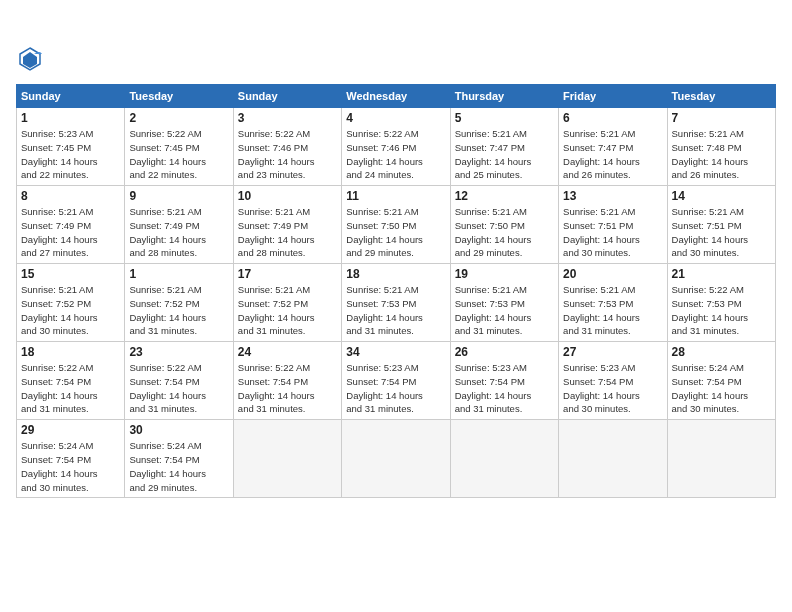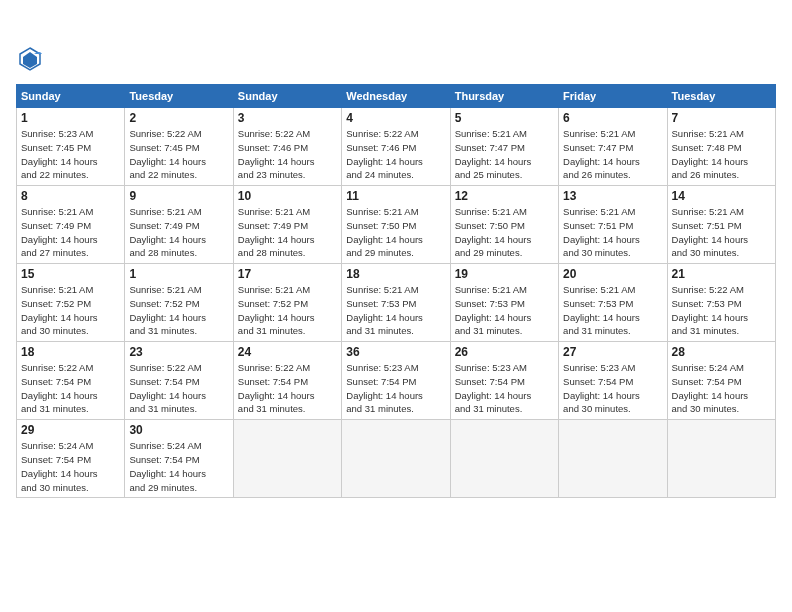--- a/index.html
+++ b/index.html
@@ -289,21 +289,21 @@
 and 31 minutes.</div>
           </td>
           <td>
             <div class="day-num">24</div>
             <div class="day-info" style="white-space: pre-line;">Sunrise: 5:22 AM
 Sunset: 7:54 PM
 Daylight: 14 hours
 and 31 minutes.</div>
           </td>
           <td>
-            <div class="day-num">36</div>
+            <div class="day-num">34</div>
             <div class="day-info" style="white-space: pre-line;">Sunrise: 5:23 AM
 Sunset: 7:54 PM
 Daylight: 14 hours
 and 31 minutes.</div>
           </td>
           <td>
             <div class="day-num">26</div>
             <div class="day-info" style="white-space: pre-line;">Sunrise: 5:23 AM
 Sunset: 7:54 PM
 Daylight: 14 hours

